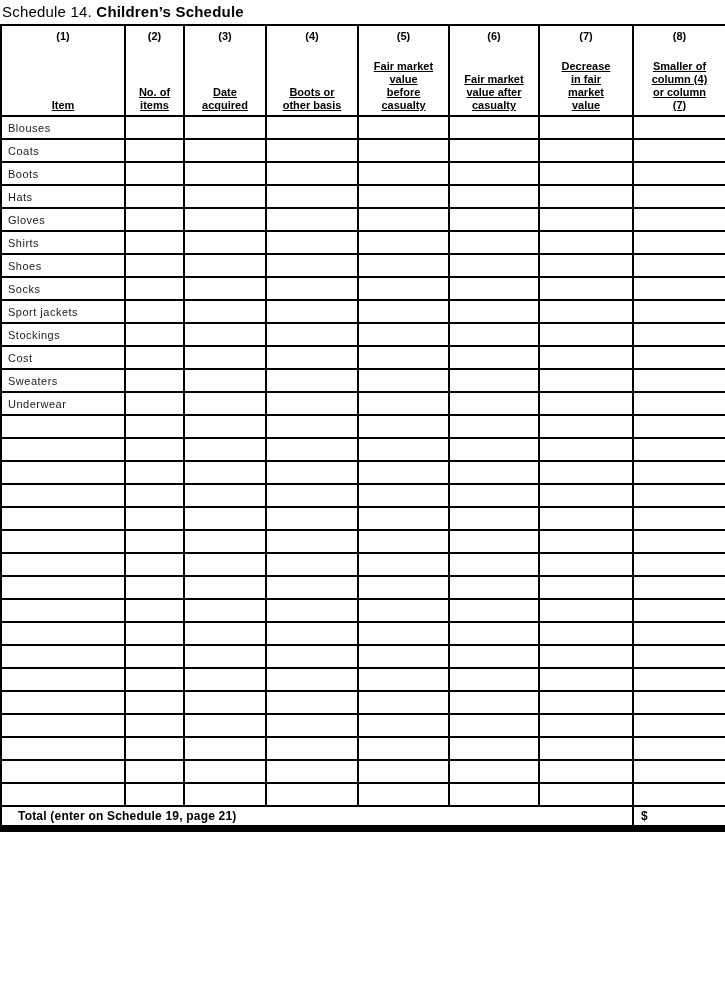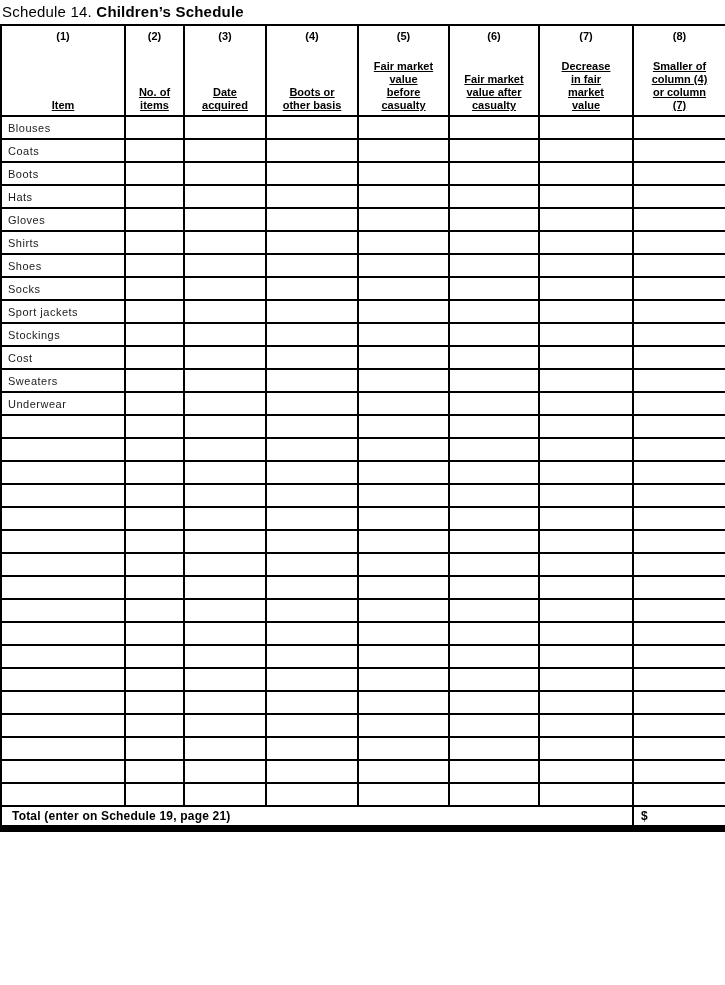--- a/index.html
+++ b/index.html
@@ -63,21 +63,21 @@
     font-weight: normal;
     color: #1a1a1a;
   }
   tfoot td {
     height: 22px;
     font-size: 12px;
     font-weight: bold;
     border-bottom: 7px solid #000000;
     vertical-align: middle;
   }
-  td.total-label-cell { padding-left: 10px; letter-spacing: 0.2px; }
+  td.total-label-cell { padding-left: 16px; letter-spacing: 0.2px; }
   td.total-amount-cell { padding-left: 7px; }
 </style>
 </head>
 <body>
 
 <div class="page">
 
   <div class="title"><span>Schedule 14.</span> <span class="title-bold">Children’s Schedule</span></div>
 
   <table class="schedule">

